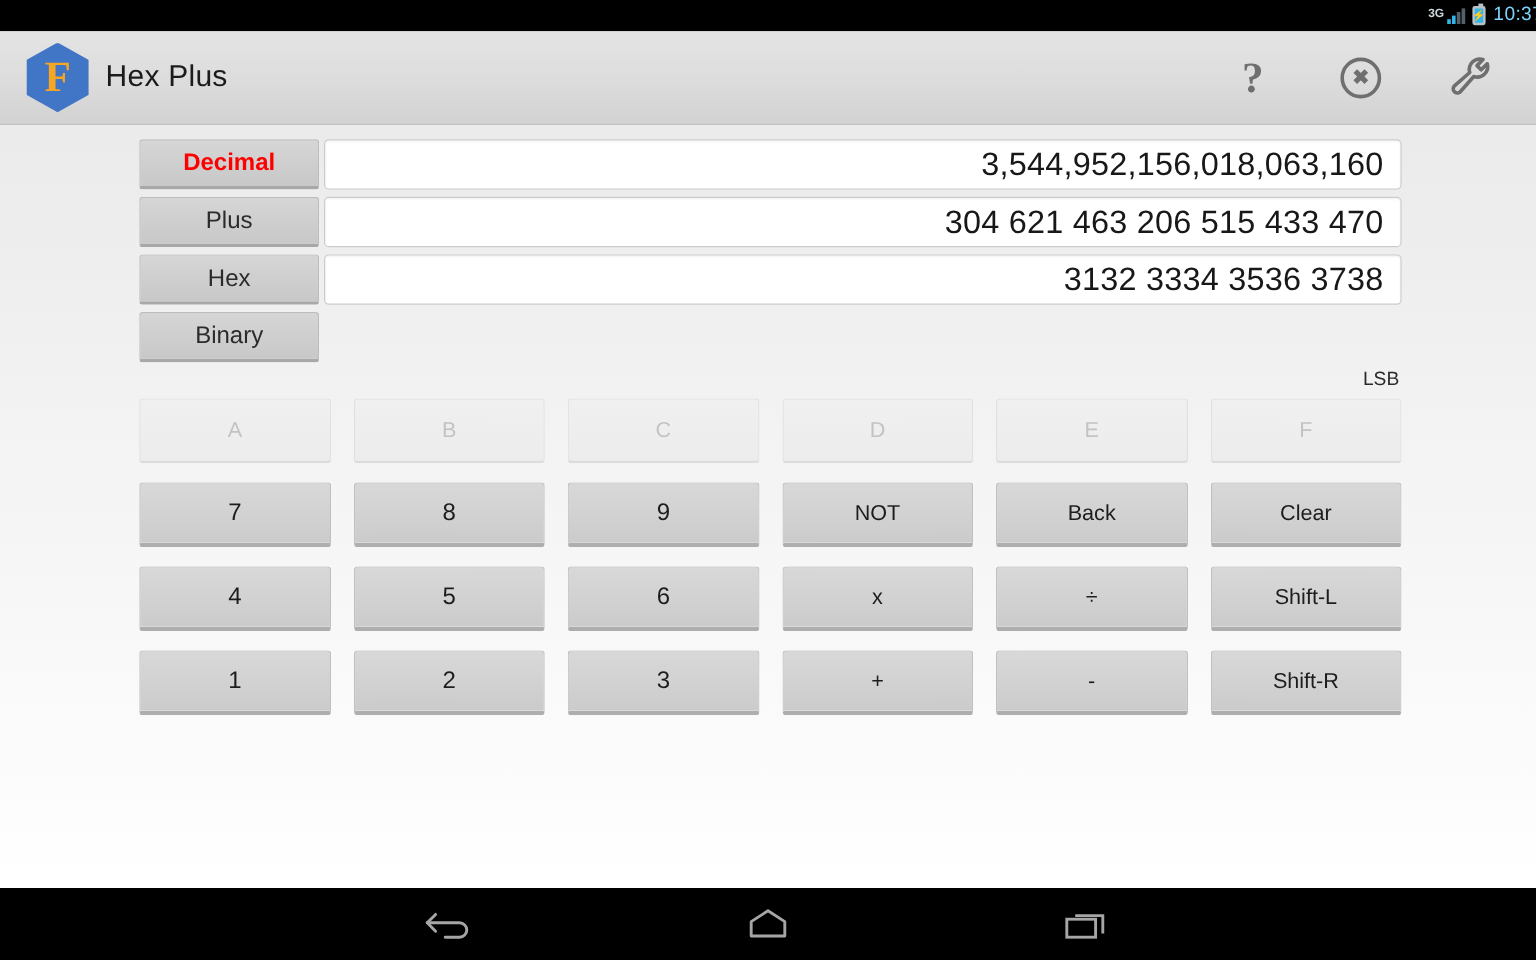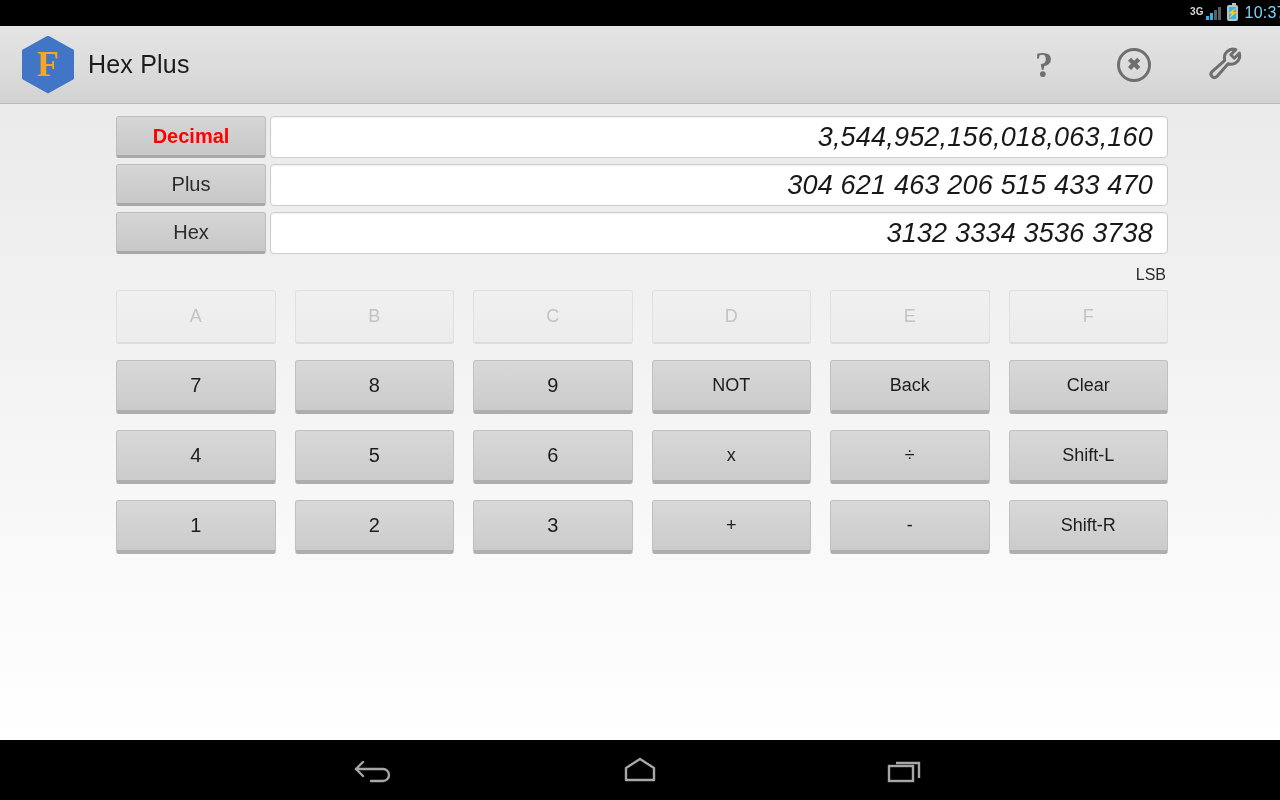--- a/index.html
+++ b/index.html
@@ -119,21 +119,20 @@
     background:#ffffff;
     border:1px solid #cccccc;
     border-radius:4px;
     box-shadow:inset 0 1px 2px rgba(0,0,0,0.06);
     display:flex; align-items:center; justify-content:flex-end;
     padding:4px 14px;
     font-size:27px; color:#181818;
     letter-spacing:0.2px;
     text-align:right;
     cursor:text;
-    font-style:italic;
   }
   .conv-field.multiline {
     display:block; text-align:right;
     line-height:38px; padding:6px 14px; min-height:78px;
   }
   .lsb-label {
     text-align:right; padding-right:114px;
     font-size:16px; color:#2b2b2b; margin-top:2px; margin-bottom:6px;
   }
 
@@ -230,20 +229,21 @@
         <div class="conv-field">304 621 463 206 515 433 470</div>
       </div>
 
       <div class="conv-row">
         <div class="conv-label">Hex</div>
         <div class="conv-field">3132 3334 3536 3738</div>
       </div>
 
 
       <div class="conv-row">
+        <div class="conv-label">Binary</div>
       </div>
 
       <div class="lsb-label">LSB</div>
     </div>
 
     <div class="keypad">
 
       <div class="key-row">
         <div class="key disabled">A</div>
         <div class="key disabled">B</div>

